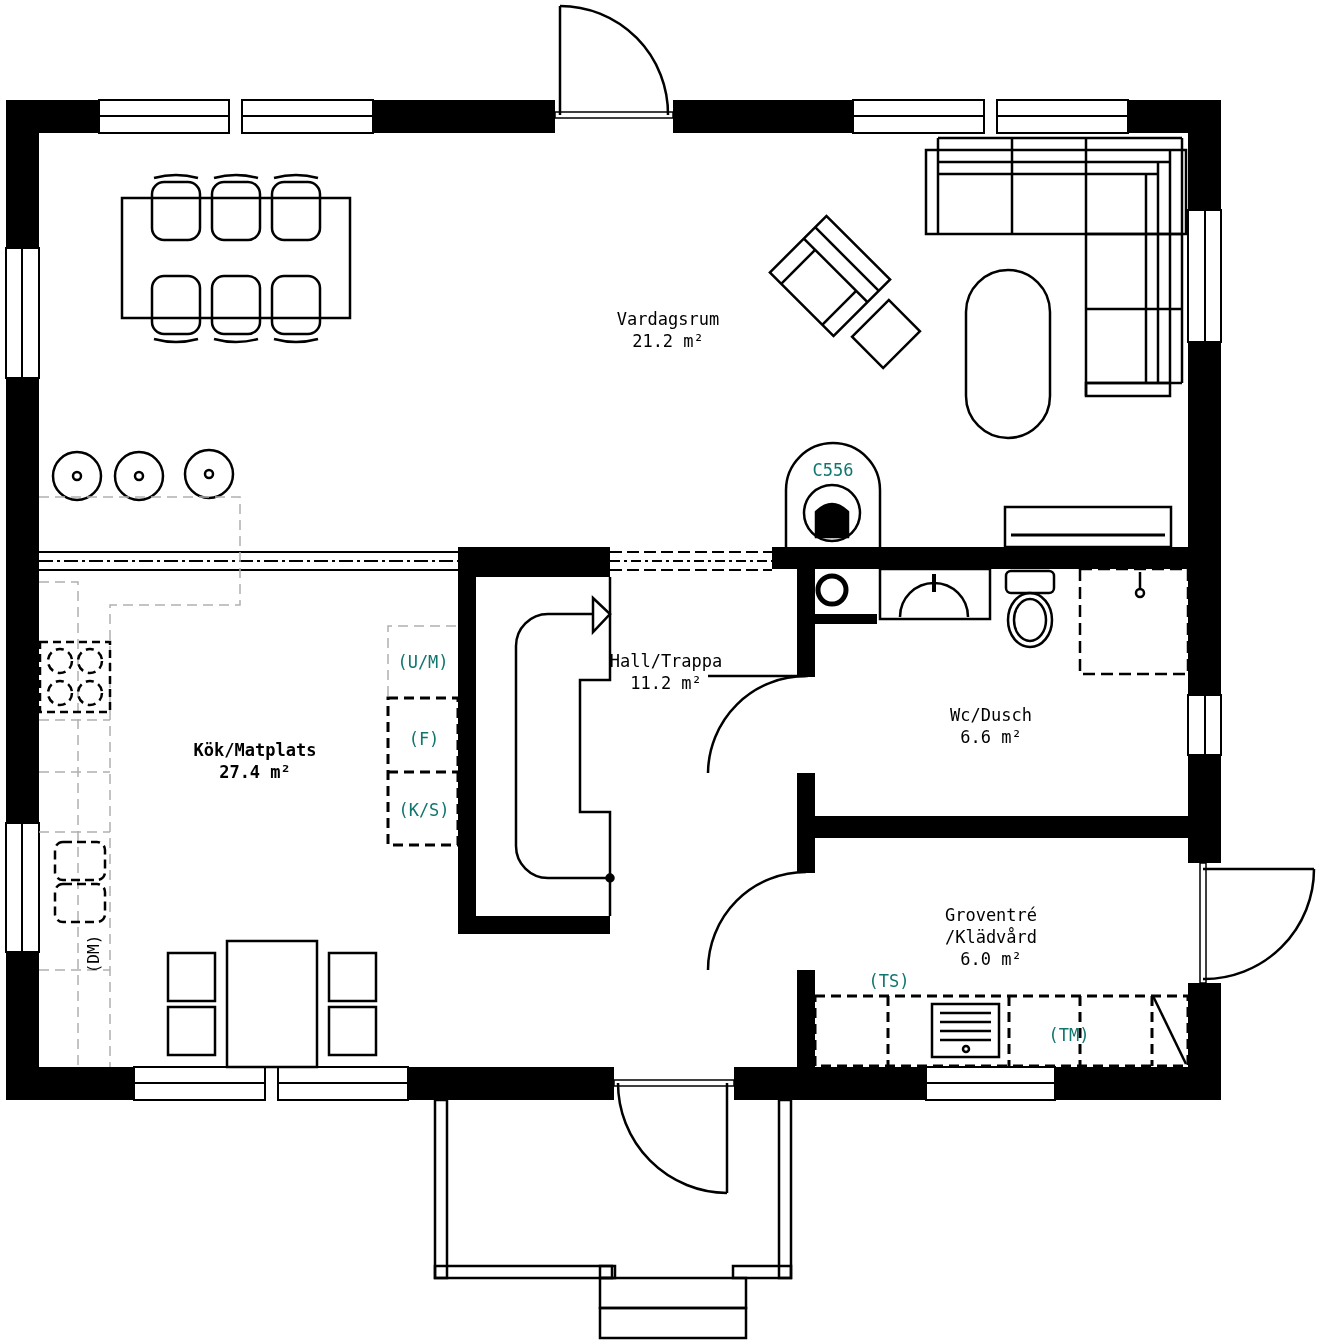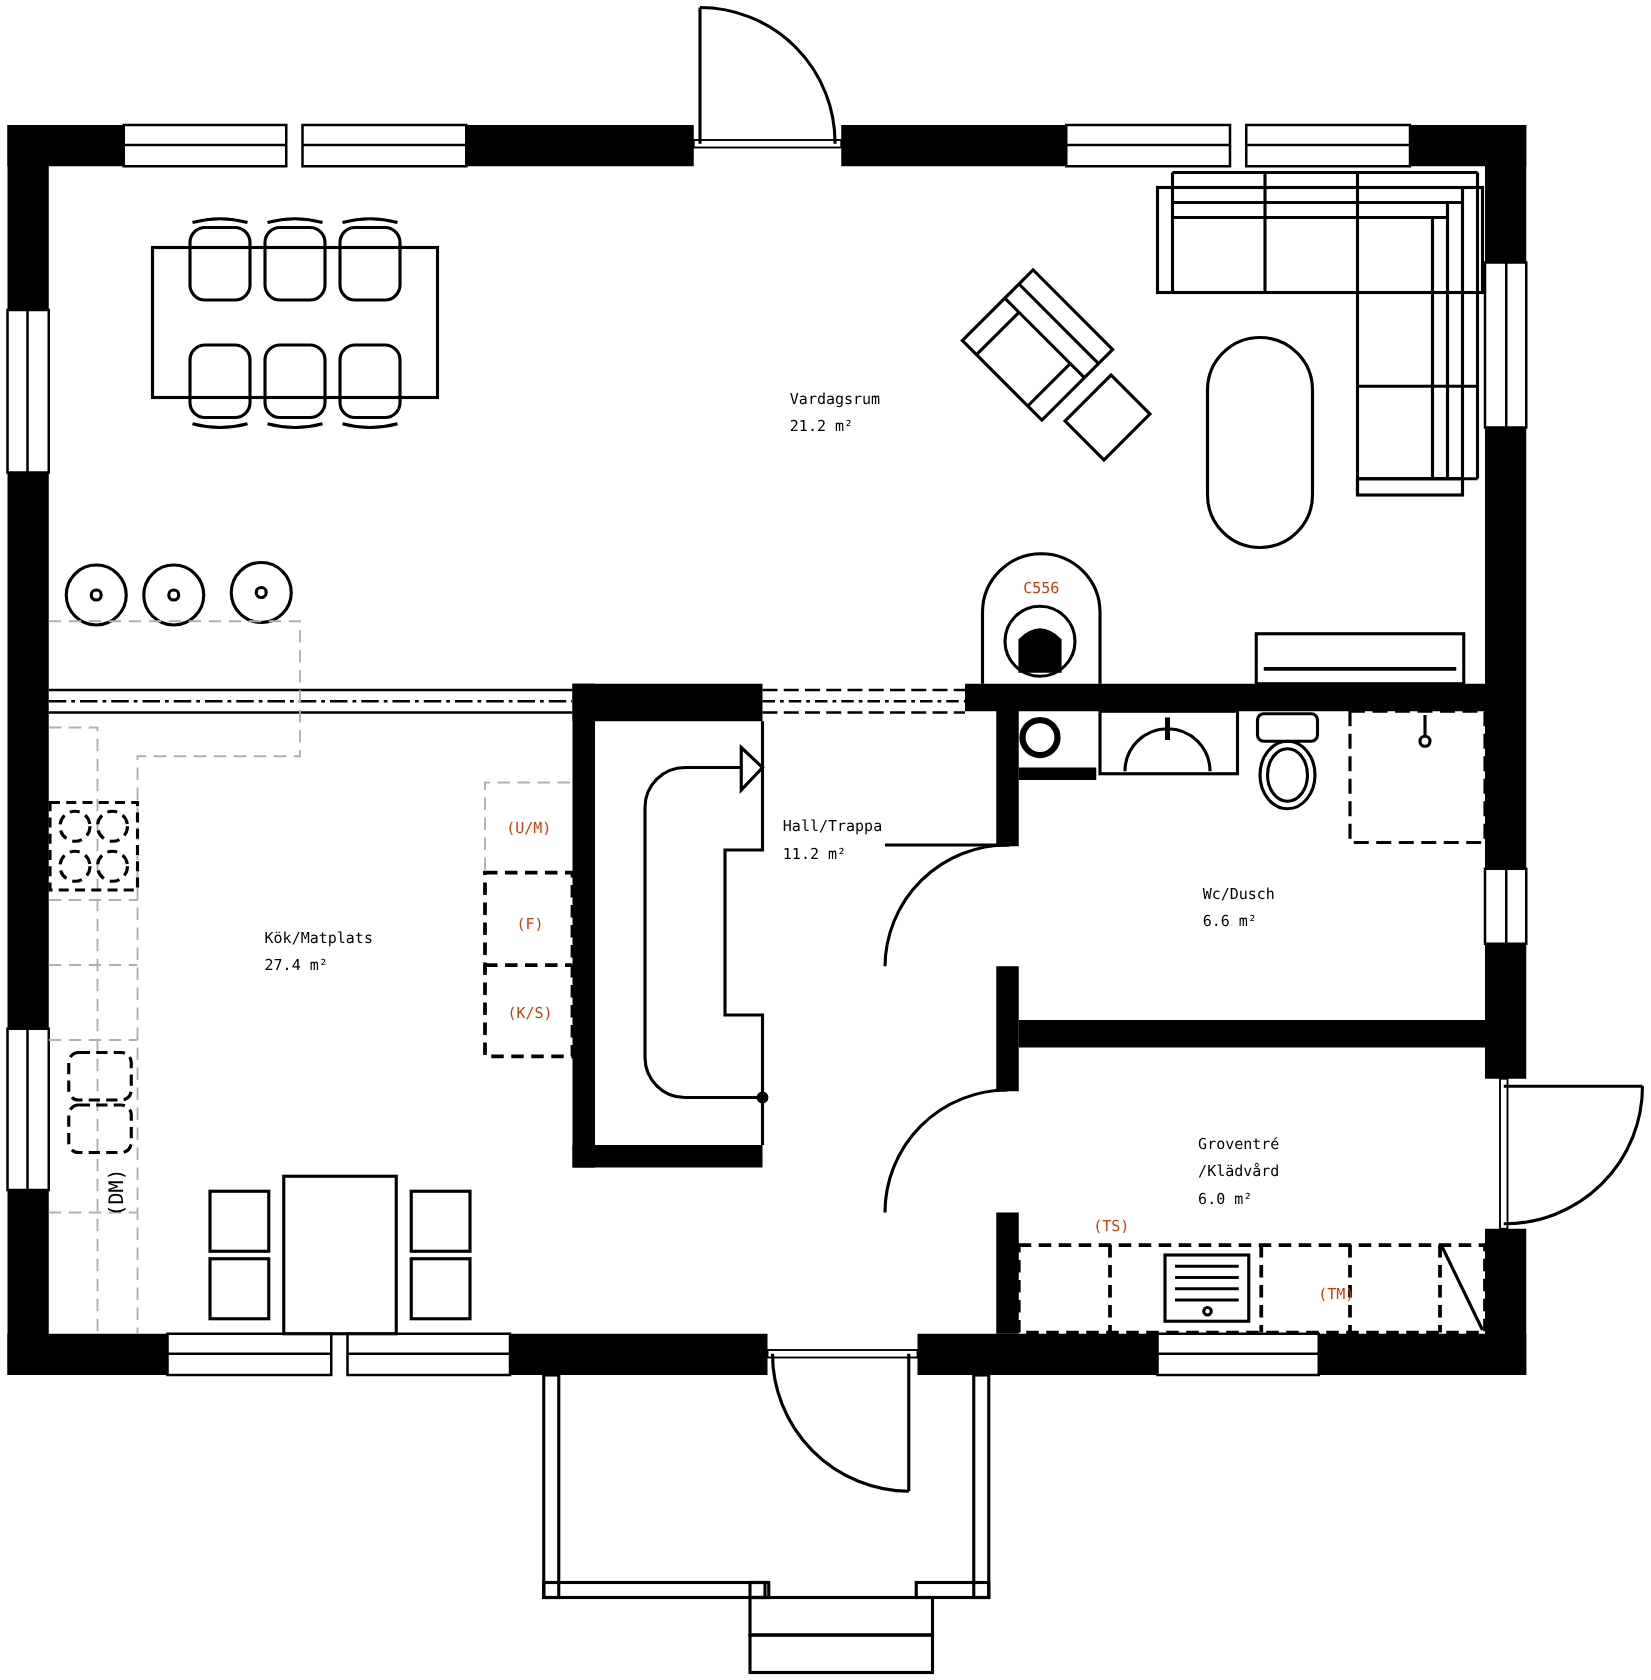--- a/index.html
+++ b/index.html
@@ -1,19 +1,19 @@
 <!DOCTYPE html>
 <html><head>
 <meta charset="utf-8">
 <style>
   html,body{margin:0;padding:0;background:#ffffff;}
   body{width:1321px;height:1344px;position:relative;overflow:hidden;font-family:"DejaVu Sans",sans-serif;}
   #plan{position:absolute;left:0;top:0;}
-  .lbl{position:absolute;font-family:"DejaVu Sans Mono","Liberation Mono",monospace;font-size:12px;line-height:22px;color:#000;white-space:pre;transform:translateX(-50%);}
-  .lbl-sm{position:absolute;font-family:"DejaVu Sans Mono","Liberation Mono",monospace;font-size:12px;color:#c2410c;transform:translate(-50%,-50%);white-space:nowrap;text-align:right;}
+  .lbl{position:absolute;text-align:center;font-family:"DejaVu Sans Mono","Liberation Mono",monospace;font-size:17px;line-height:22px;color:#000;white-space:pre;transform:translateX(-50%);}
+  .lbl-sm{position:absolute;font-family:"DejaVu Sans Mono","Liberation Mono",monospace;font-size:17px;color:#0f766e;transform:translate(-50%,-50%);white-space:nowrap;text-align:right;}
   .lbl-rot{position:absolute;font-family:"DejaVu Sans Mono","Liberation Mono",monospace;font-size:16px;color:#000;transform:translate(-50%,-50%) rotate(-90deg);white-space:nowrap;}
 </style>
 </head>
 <body>
 
 <svg id="plan" width="1321" height="1344" viewBox="0 0 1321 1344" xmlns="http://www.w3.org/2000/svg">
   <g fill="none" stroke="#000" stroke-width="3">
 
     <g fill="#000" stroke="none">
       <rect x="6" y="100" width="94" height="33"></rect>
@@ -245,21 +245,21 @@
       <rect x="435" y="1266" width="180" height="12"></rect>
       <rect x="600" y="1266" width="12" height="12"></rect>
       <rect x="733" y="1266" width="58" height="12"></rect>
       <rect x="600" y="1278" width="146" height="30"></rect>
       <rect x="600" y="1308" width="146" height="30"></rect>
     </g>
   </g>
 </svg>
 
 <div class="lbl" style="left:668px;top:308px;"><span>Vardagsrum</span><br><span>21.2 m²</span></div>
-<div class="lbl" style="left:255px;top:739px;"><span>Kök/Matplats</span><br><span>27.4 m²</span></div>
+<div class="lbl" style="left:255px;top:739px;font-weight:bold;"><span>Kök/Matplats</span><br><span>27.4 m²</span></div>
 <div class="lbl" style="left:666px;top:650px;"><span>Hall/Trappa</span><br><span>11.2 m²</span></div>
 <div class="lbl" style="left:991px;top:704px;"><span>Wc/Dusch</span><br><span>6.6 m²</span></div>
 <div class="lbl" style="left:991px;top:884px;margin-top:20px;"><span>Groventré
 /Klädvård</span><br><span>6.0 m²</span></div>
 
 <div class="lbl-sm" style="left:833px;top:470px;">C556</div>
 <div class="lbl-sm" style="left:423px;top:662px;">(U/M)</div>
 <div class="lbl-sm" style="left:424px;top:739px;">(F)</div>
 <div class="lbl-sm" style="left:424px;top:810px;">(K/S)</div>
 <div class="lbl-rot" style="left:93px;top:954px;">(DM)</div>

